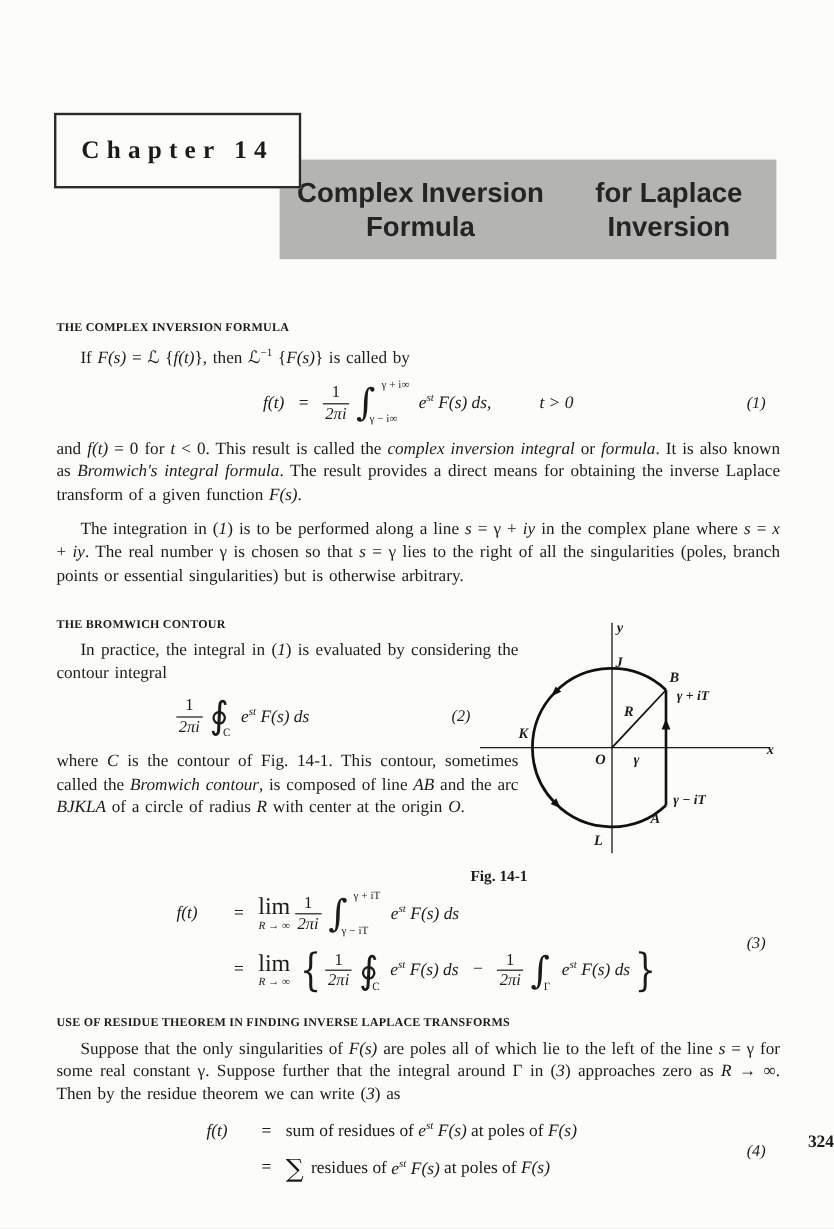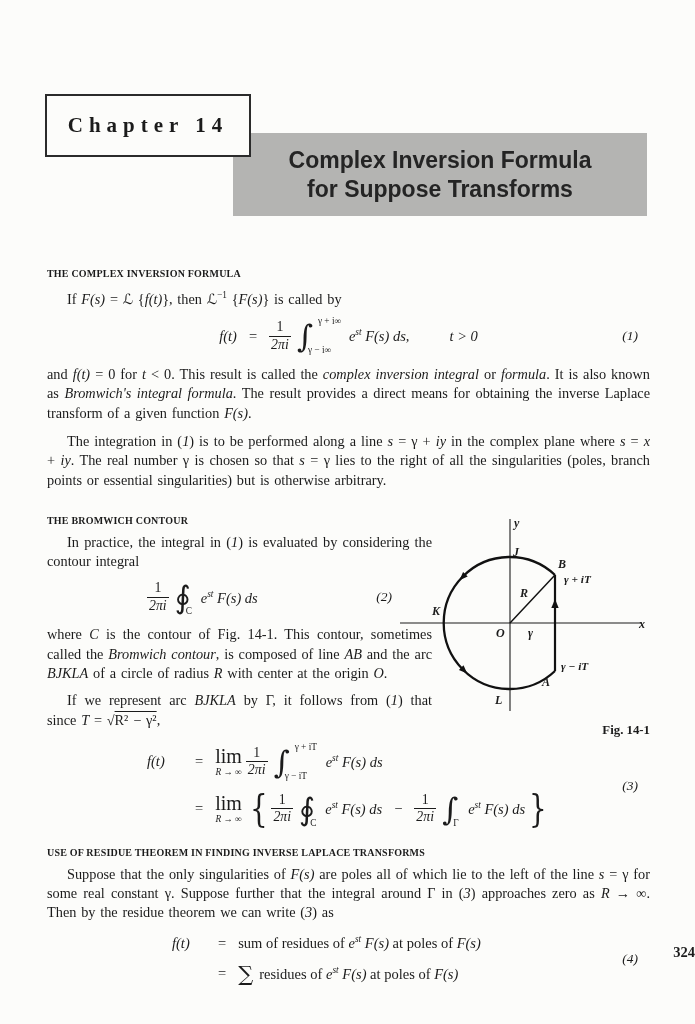--- a/index.html
+++ b/index.html
@@ -11,21 +11,21 @@
   
   .chapter-box{
     position:absolute; left:45px; top:94px; width:202px; height:59px;
     border:2.5px solid #2b2b2b; background:#fcfcfa; z-index:2;
     display:flex; align-items:center; justify-content:center;
   }
   .chapter-box .lbl{ font-size:21px; font-weight:bold; letter-spacing:6px; white-space:nowrap;}
   .banner{
     position:absolute; left:233px; top:133px; width:414px; height:83px;
     background:#b4b4b2; z-index:1;
-    display:flex; flex-direction:column; align-items:center; justify-content:center;
+    display:flex; flex-direction:row; align-items:center; justify-content:center;
     font-family:"Liberation Sans","DejaVu Sans",sans-serif;
     font-weight:bold; font-size:23px; line-height:1.22; color:#242424; text-align:center;
   }
   
   .content{ position:absolute; left:47px; top:268px; width:603px; }
   h2.sect{ font-size:10px; font-weight:bold; margin:0 0 7px 0; letter-spacing:.2px; }
   p.body{ font-size:14.3px; line-height:19.3px; margin:0; text-align:justify; word-spacing:1.2px; }
   p.indent{ text-indent:20px; }
   .it{ font-style:italic; }
   .ov{ text-decoration:overline; }
@@ -50,21 +50,21 @@
   .eqtag{ position:absolute; right:12px; top:50%; transform:translateY(-50%); font-style:italic; font-size:13.5px;}
   .cond{ margin-left:40px; }
   .brace{ font-size:37px; font-weight:400; line-height:1; font-family:"DejaVu Serif",serif; transform:scaleX(.75); margin:0 1px; }
   .sigma{ font-size:21px; font-style:normal; margin-right:6px; font-family:"DejaVu Serif","DejaVu Sans",serif;}
   .mterm{ white-space:nowrap; }
   
   .brom-row{ display:flex; margin-top:25px; }
   .left-col{ width:385px; }
   .fig-col{ width:218px; position:relative; }
   .fig-col svg{ display:block; width:258px; height:206px; margin-left:-40px; }
-  .fig-caption{ width:258px; margin-left:-40px; text-align:right; font-weight:bold; font-size:12.8px; margin-top:2px;}
+  .fig-caption{ width:258px; margin-left:-40px; text-align:left; font-weight:bold; font-size:12.8px; margin-top:2px;}
   .figtxt{ font-size:12px; font-style:italic; font-weight:bold; fill:#1b1b1b; font-family:"Liberation Serif","DejaVu Serif",serif;}
   .figtxt.small{ font-size:11.3px; }
   
   .eq-multi{ position:relative; }
   .eq-multi .eqrow{ margin:2px 0; }
   .pad100{ padding-left:100px; }
   .lhs-slot{ display:inline-block; width:36px; }
   
   .page-num{ position:absolute; left:0; right:0; top:944px; text-align:right; font-weight:bold; font-size:14.5px; }
 </style>
@@ -72,21 +72,21 @@
 <body>
 
 <div class="page">
 
   <div class="chapter-box">
     <span class="lbl">Chapter 14</span>
   </div>
 
   <div class="banner">
     <div>Complex Inversion Formula</div>
-    <div>for Suppose Transforms</div>
+    <div>for Laplace Inversion</div>
   </div>
 
   <div class="content">
 
     <h2 class="sect">THE COMPLEX INVERSION FORMULA</h2>
     <p class="body indent"><span>If  </span><span class="it">F(s)</span><span> = ℒ {</span><span class="it">f(t)</span><span>},  then  ℒ</span><sup>−1</sup><span> {</span><span class="it">F(s)</span><span>}  is called by</span></p>
 
     <div class="eqrow" style="justify-content:center; margin:5px 0 7px;">
       <span class="it">f(t)</span>
       <span class="rel">=</span>
@@ -123,21 +123,20 @@
             <span class="glyph">∮</span>
             <span class="lims">
                 <span class="lo">C</span>
               </span>
           </span>
           <span class="it mterm"><span>e</span><sup>st</sup><span> F(s) ds</span></span>
           <span class="eqtag" style="right:40px;">(2)</span>
         </div>
 
         <p class="body"><span>where </span><span class="it">C</span><span> is the contour of Fig. 14-1.  This contour, sometimes called the </span><span class="it">Bromwich contour</span><span>, is composed of line </span><span class="it">AB</span><span> and the arc </span><span class="it">BJKLA</span><span> of a circle of radius </span><span class="it">R</span><span> with center at the origin </span><span class="it">O</span><span>.</span></p>
-        <p class="body indent" style="margin-top:8px;"><span>If we represent arc </span><span class="it">BJKLA</span><span> by Γ, it follows from (</span><span class="it">1</span><span>) that since  </span><span class="it">T</span><span> = √</span><span class="ov">R² − γ²</span><span>,</span></p>
       </div>
 
       <div class="fig-col">
         <svg viewBox="0 0 258 206">
 
           <line x1="8" y1="108" x2="250" y2="108" stroke="#1b1b1b" stroke-width="1.1"></line>
           <line x1="118" y1="4" x2="118" y2="196" stroke="#1b1b1b" stroke-width="1.1"></line>
 
           <path d="M 163 60 A 66 66 0 1 0 163 156" fill="none" stroke="#111" stroke-width="2.3"></path>
 

